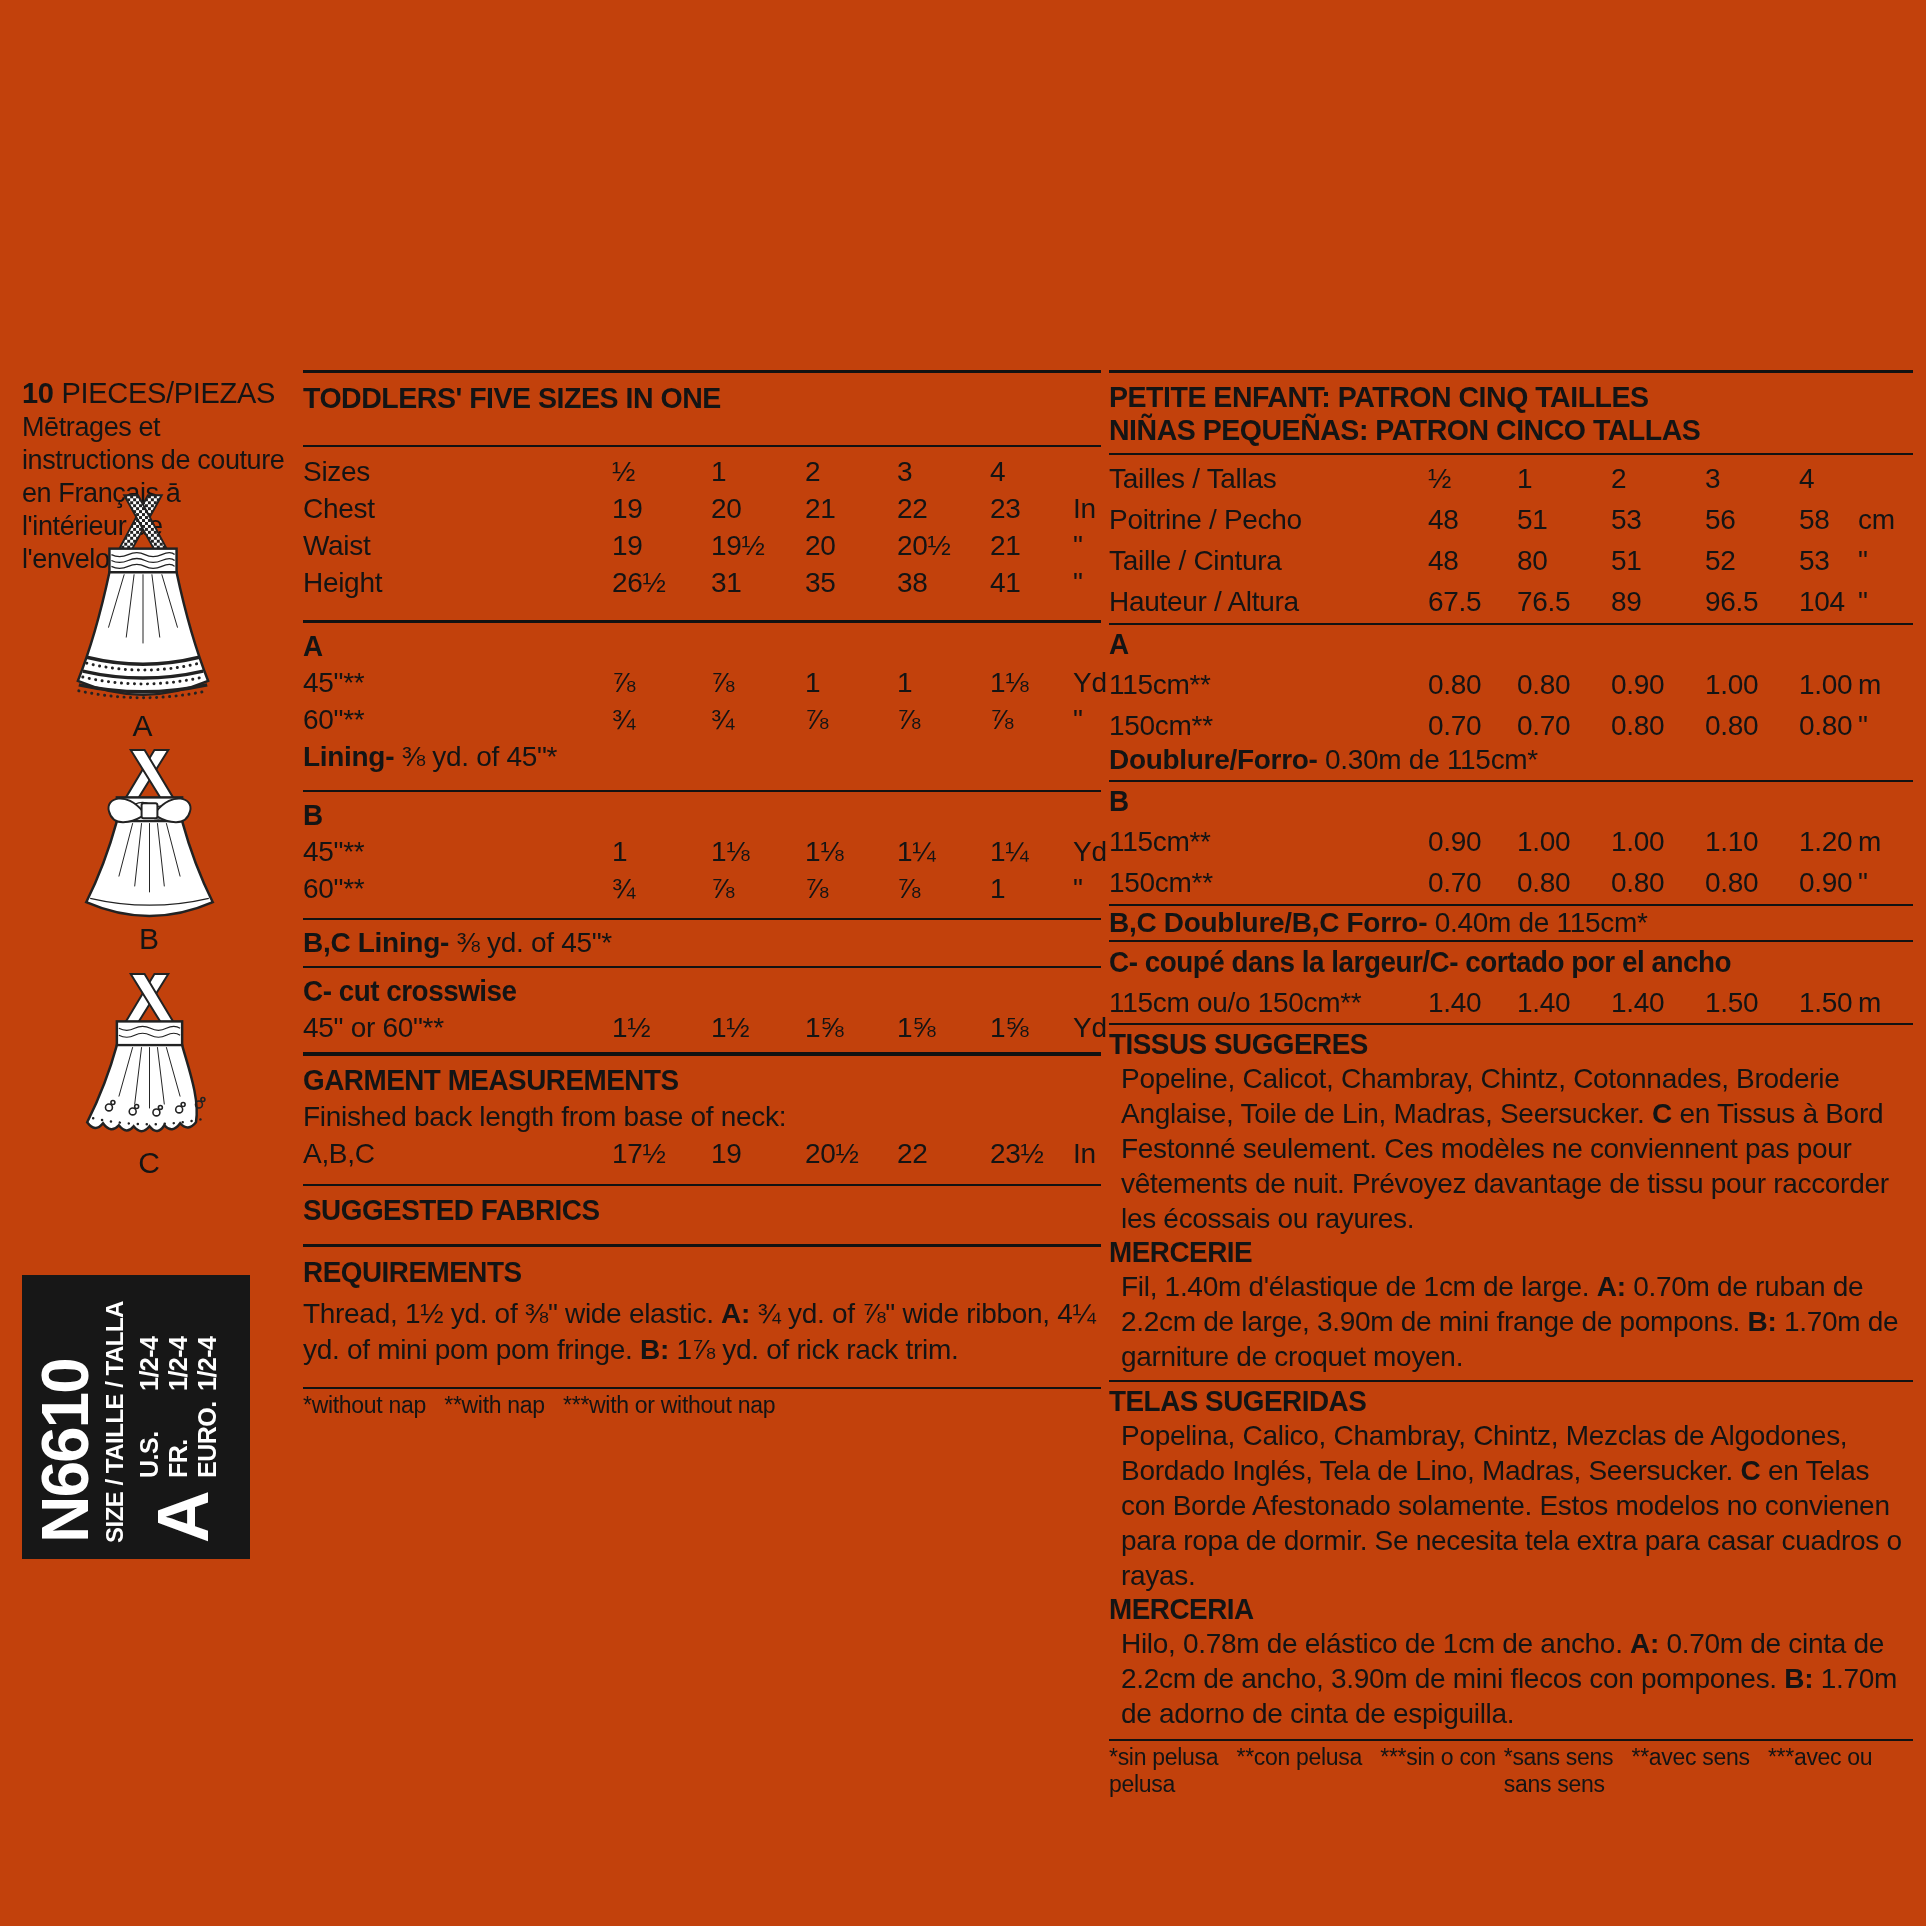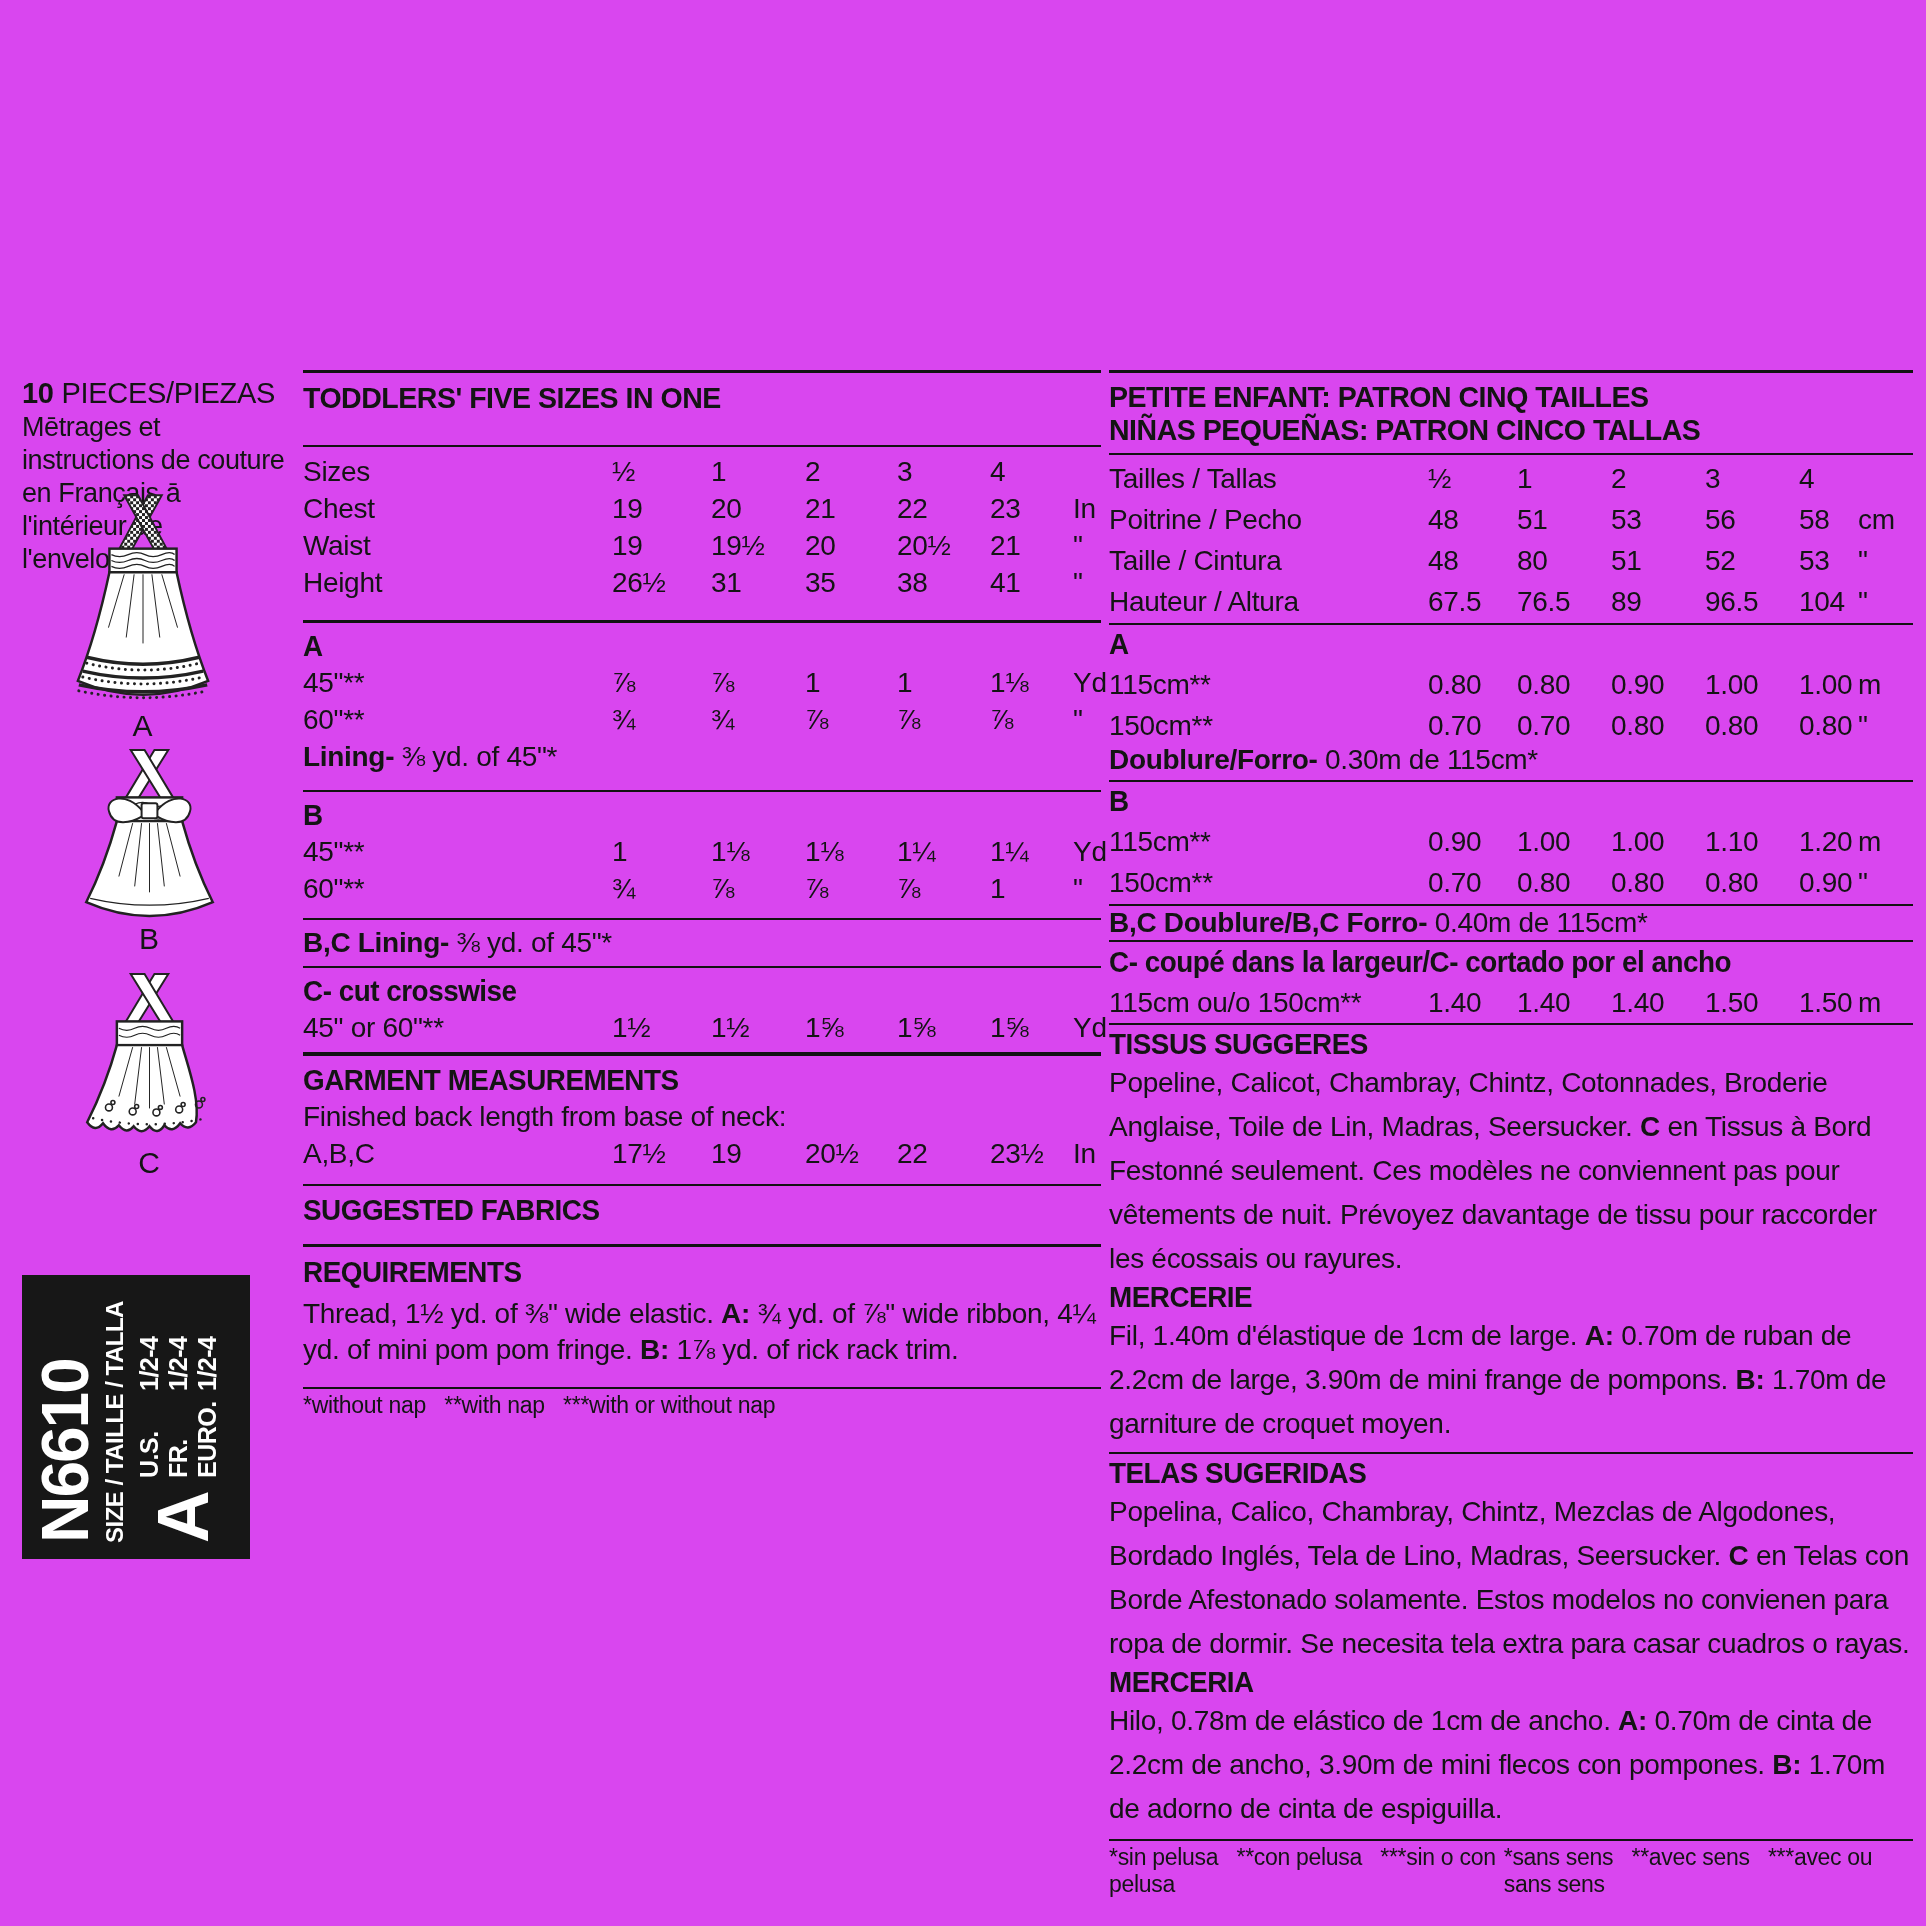--- a/index.html
+++ b/index.html
@@ -1,16 +1,16 @@
 <!DOCTYPE html>
 <html><head>
 <meta charset="utf-8">
 <style>
   html,body{margin:0;padding:0;background:#e8e8e8;}
-  .page{position:relative;width:1927px;height:1927px;background:#d946ef;
+  .page{position:relative;width:1927px;height:1927px;background:#c2410c;
         font-family:"Liberation Sans","DejaVu Sans",sans-serif;color:#141414;overflow:hidden;}
   .rule{background:#121212;}
   .r2{height:2px}.r3{height:3px}.r4{height:4px}
 
   
   .left-panel{position:absolute;left:22px;top:376px;width:265px;}
   .pieces-line{font-size:29px;line-height:34px;letter-spacing:-0.3px;}
   .pieces-line .b{font-weight:700;}
   .french-note{font-size:27px;line-height:33px;letter-spacing:-0.4px;margin-top:1px;}
   .fig{position:absolute;text-align:center;}
@@ -43,21 +43,21 @@
   .trow{display:grid;align-items:center;}
   .en-panel .trow{grid-template-columns:309px 99px 94px 92px 93px 59px 1fr;height:37px;}
   .intl-panel .trow{grid-template-columns:319px 89px 94px 94px 94px 59px 1fr;height:34px;margin-top:7px;}
   .trow .c{white-space:nowrap;}
   .en-panel .unit{padding-left:24px;}
   .intl-panel .unit{text-align:left;padding-right:2px;}
   .tline{height:37px;display:flex;align-items:center;white-space:pre;}
   .intl-panel .tline{height:34px;}
   .tline .b,.para .b{font-weight:700;}
   .para{margin:0;line-height:36px;}
-  .intl-panel .para{line-height:44px;}
+  .intl-panel .para{line-height:35px;margin-left:12px;}
   .footnote{font-size:23px;letter-spacing:-0.3px;white-space:pre-wrap;}
   .foot-flex{display:flex;justify-content:space-between;}
 
   .hrow{height:36px;display:flex;align-items:center;}
   .intl-panel .hrow{height:33px;}
 </style>
 </head>
 <body>
 
 <div class="page">

